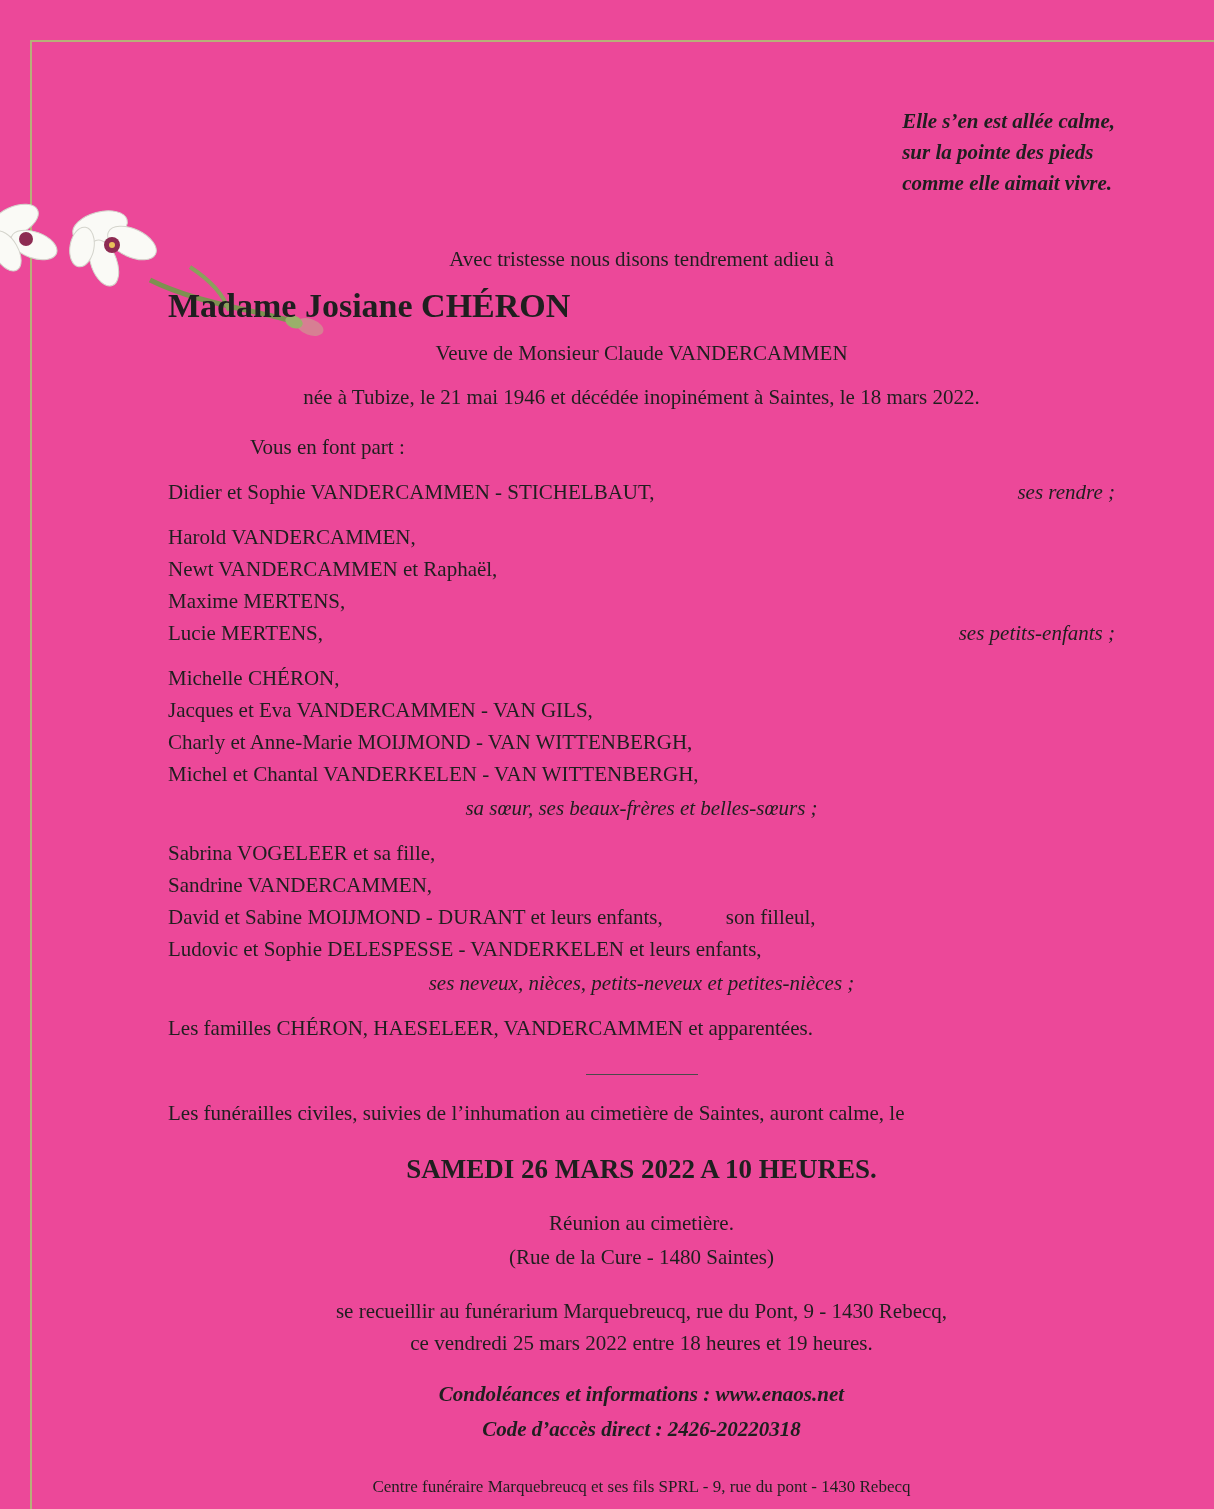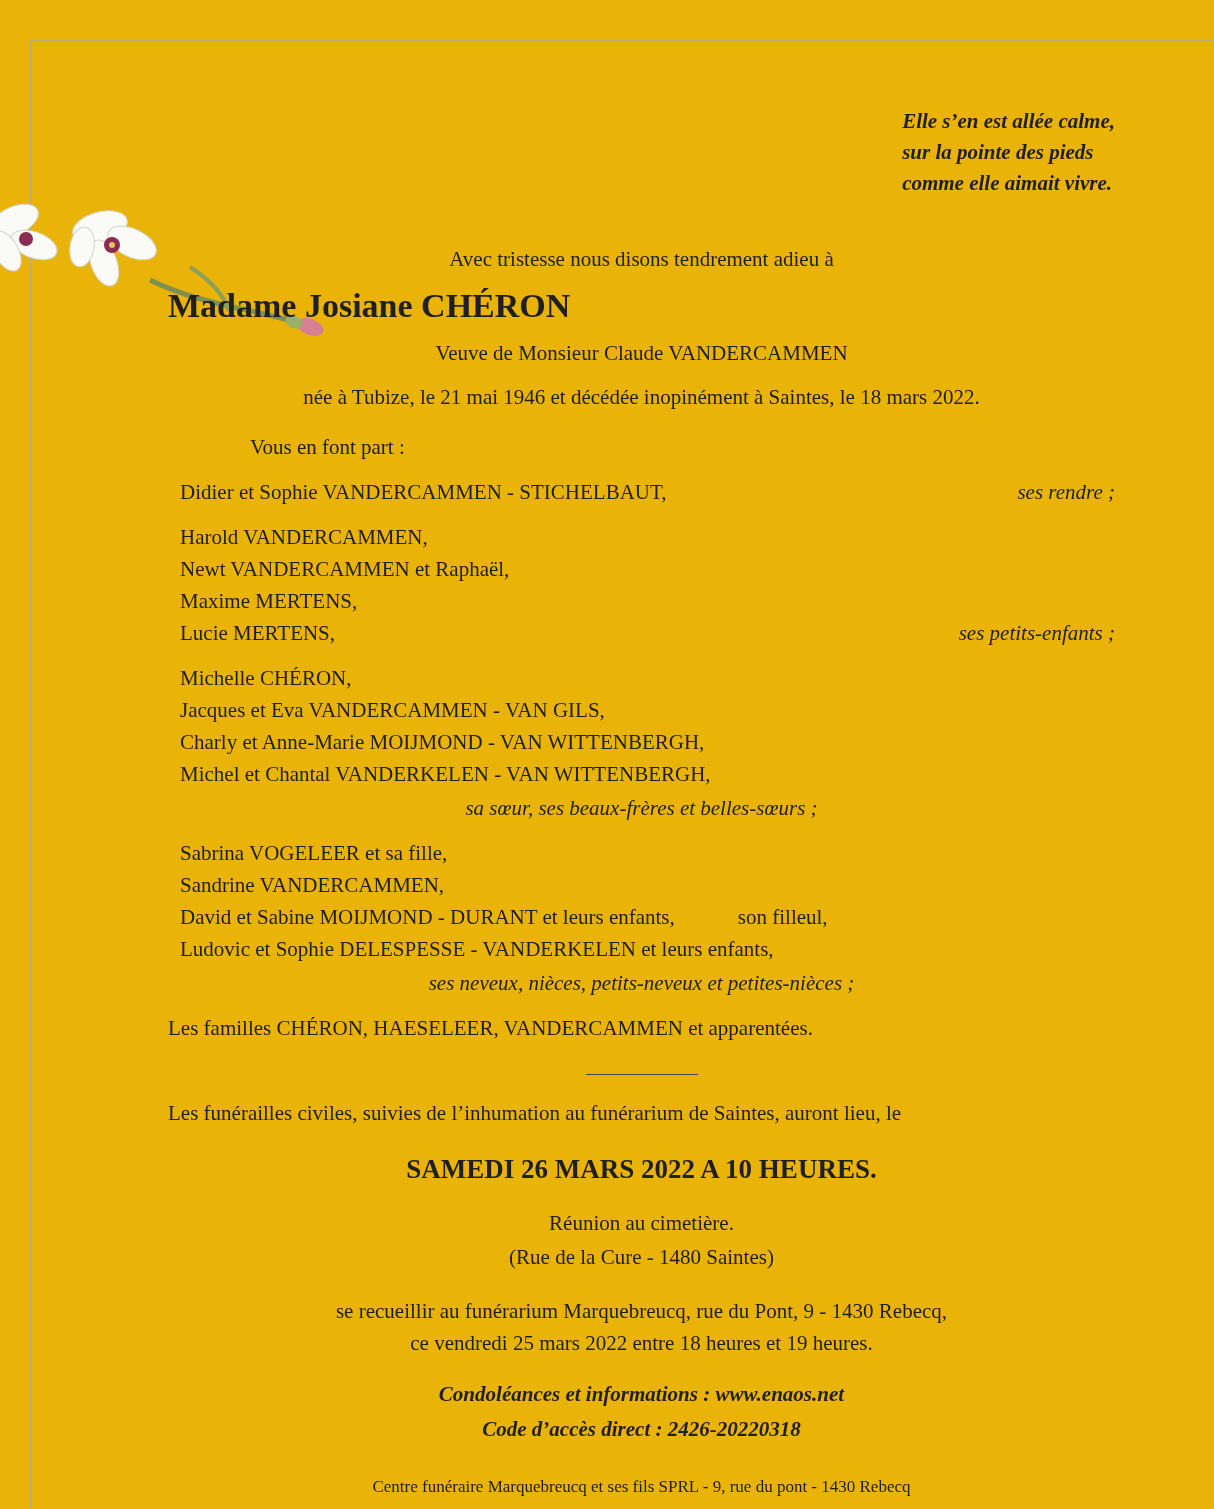--- a/index.html
+++ b/index.html
@@ -1,20 +1,20 @@
 <!DOCTYPE html>
 <html><head>
 <meta charset="utf-8">
 <style>
   html, body { margin:0; padding:0; background:#ffffff; }
   .page {
     position:relative;
     width:1214px; height:1509px;
     margin:0 auto;
-    background:#eab308;
+    background:#ec4899;
     font-family:"Liberation Serif", serif;
     color:#1f1f1f;
     overflow:hidden;
   }
   .frame {
     position:absolute;
     top:40px; left:30px; right:-6px; bottom:-6px;
     border:2px solid #b6b079;
     pointer-events:none;
   }
@@ -37,21 +37,21 @@
     font-size:21px;
     line-height:31px;
     text-align:left;
   }
   .intro   { text-align:center; margin-top:44px; }
   .title   { text-align:left; margin-top:10px; font-size:34px; line-height:42px; font-weight:bold; }
   .widow   { text-align:center; margin-top:10px; }
   .birth   { text-align:center; margin-top:12px; }
   .announce{ margin-top:18px; margin-left:82px; }
   .group   { margin-top:13px; }
-  .row     { display:flex; justify-content:space-between;margin-left:12px; }
+  .row     { display:flex; justify-content:space-between; }
   .row .left  { text-align:left; }
   .row .note  { margin-left:3em; flex:1; text-align:left; }
   .row .right { font-style:italic; text-align:right; }
   .relation-line { text-align:center; font-style:italic; margin-top:2px; }
   .families { margin-top:13px; }
   .divider {
     width:112px; height:0;
     border-top:1px solid #4a4a4a;
     margin:30px auto 0 auto;
   }
@@ -156,21 +156,21 @@
       <div class="row">
         <span class="left">Ludovic et Sophie DELESPESSE - VANDERKELEN et leurs enfants,</span>
       </div>
       <div class="relation-line">ses neveux, nièces, petits-neveux et petites-nièces ;</div>
     </div>
 
     <div class="families">Les familles CHÉRON, HAESELEER, VANDERCAMMEN et apparentées.</div>
 
     <div class="divider"></div>
 
-    <div class="funeral">Les funérailles civiles, suivies de l’inhumation au funérarium de Saintes, auront lieu, le</div>
+    <div class="funeral">Les funérailles civiles, suivies de l’inhumation au cimetière de Saintes, auront calme, le</div>
     <div class="date-line">SAMEDI 26 MARS 2022 A 10 HEURES.</div>
     <div class="meeting">Réunion au cimetière.</div>
     <div class="address">(Rue de la Cure - 1480 Saintes)</div>
 
     <div class="homage">
       <div>se recueillir au funérarium Marquebreucq, rue du Pont, 9 - 1430 Rebecq,</div>
       <div>ce vendredi 25 mars 2022 entre 18 heures et 19 heures.</div>
     </div>
 
     <div class="condolences">

